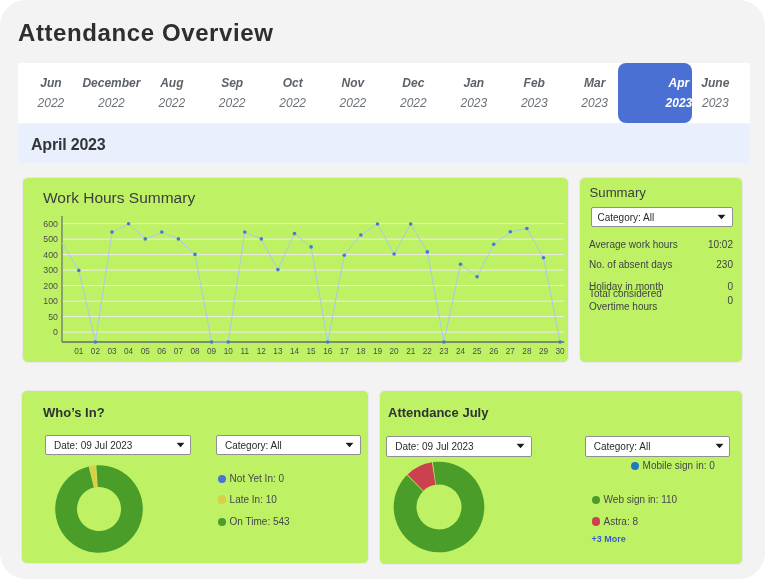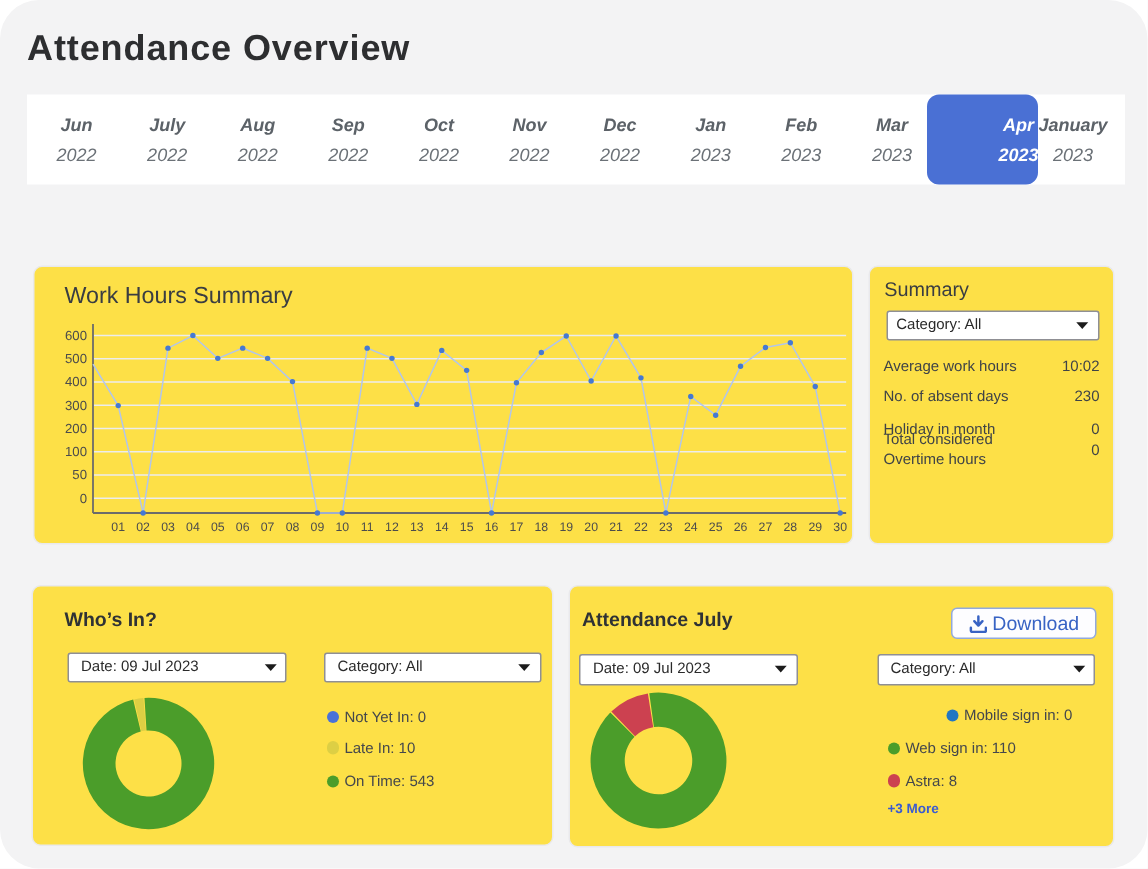--- a/index.html
+++ b/index.html
@@ -7,21 +7,21 @@
 .page { position:absolute; left:0; top:0; width:765px; height:579px; background:#f3f3f4; border-radius:26px; overflow:hidden; }
 .h1 { position:absolute; left:18px; top:19px; font-size:24px; font-weight:700; color:#2d2e30; letter-spacing:0.6px; }
 .tabstrip { position:absolute; left:18px; top:63px; width:732px; height:60px; background:#ffffff; }
 .tab { position:absolute; top:0; width:73.5px; height:60px; display:flex; flex-direction:column; align-items:center; justify-content:center;font-style:italic; }
 .tab .m { font-size:12px; font-weight:700; color:#5c6268; line-height:1; margin-bottom:8px; }
 .tab .y { font-size:12px; font-weight:400; color:#6b7177; line-height:1; }
 .tab.active { background:#4a70d4; border-radius:8px; }
 .tab.active .m, .tab.active .y { color:#ffffff; font-weight:700;margin-left:48px; }
 .aprbar { position:absolute; left:18px; top:124px; width:732px; height:39px; background:#e9effc; border-radius:4px; }
 .aprbar span { position:absolute; left:13px; top:12px; font-size:16px; font-weight:700; color:#33353a; letter-spacing:-0.2px; }
-.card { position:absolute; background:#fde047; border:1px solid #e9e9ec; border-radius:6px; }
+.card { position:absolute; background:#bef264; border:1px solid #e9e9ec; border-radius:6px; }
 #chartcard { left:22px; top:177px; width:547px; height:186px; }
 #chartcard .title { position:absolute; left:20px; top:11px; font-size:15.5px; font-weight:400; color:#3a3d42; }
 #sumcard { left:579px; top:177px; width:164px; height:186px; }
 #sumcard .title { position:absolute; left:9.5px; top:6.5px; font-size:13.2px; font-weight:400; color:#3a3d42; }
 .select { position:absolute; border:1px solid #8f8f94; border-radius:2px; background:#fff; }
 .select .txt { position:absolute; left:8px; top:50%; transform:translateY(-50%); font-size:10px; font-weight:400; color:#2a2a2a; white-space:nowrap; }
 .select .car { position:absolute; right:5.5px; top:50%; transform:translateY(-50%); line-height:0; }
 .srow { position:absolute; left:9px; right:9px; font-size:10px; color:#3f4347; }
 .srow .v { position:absolute; right:0; top:0; }
 .bt { font-size:13px; font-weight:700; color:#2f3235; }
@@ -35,21 +35,21 @@
 </style></head>
 <body>
 <div class="page">
   <div class="h1">Attendance Overview</div>
   <div class="tabstrip">
 <div class="tab" style="left:-3.8px">
         <span class="m">Jun</span>
         <span class="y">2022</span>
       </div>
 <div class="tab" style="left:56.7px">
-        <span class="m">July</span>
+        <span class="m">December</span>
         <span class="y">2022</span>
       </div>
 <div class="tab" style="left:117.1px">
         <span class="m">Aug</span>
         <span class="y">2022</span>
       </div>
 <div class="tab" style="left:177.4px">
         <span class="m">Sep</span>
         <span class="y">2022</span>
       </div>
@@ -75,24 +75,27 @@
       </div>
 <div class="tab" style="left:539.9px">
         <span class="m">Mar</span>
         <span class="y">2023</span>
       </div>
 <div class="tab active" style="left:600.2px">
         <span class="m">Apr</span>
         <span class="y">2023</span>
       </div>
 <div class="tab" style="left:660.6px">
-        <span class="m">January</span>
-        <span class="y">2023</span>
-      </div>
-  </div>
+        <span class="m">June</span>
+        <span class="y">2023</span>
+      </div>
+  </div>
+  <div class="aprbar">
+      <span>April 2023</span>
+    </div>
 
   <div class="card" id="chartcard">
     <div class="title">Work Hours Summary</div>
     <svg width="547" height="186" viewBox="0 0 547 186" style="position:absolute;left:0;top:0">
 <line x1="39.0" y1="45.6" x2="541.1" y2="45.6" stroke="#ececec" stroke-width="1"></line>
 <line x1="39.0" y1="61.1" x2="541.1" y2="61.1" stroke="#ececec" stroke-width="1"></line>
 <line x1="39.0" y1="76.6" x2="541.1" y2="76.6" stroke="#ececec" stroke-width="1"></line>
 <line x1="39.0" y1="92.1" x2="541.1" y2="92.1" stroke="#ececec" stroke-width="1"></line>
 <line x1="39.0" y1="107.6" x2="541.1" y2="107.6" stroke="#ececec" stroke-width="1"></line>
 <line x1="39.0" y1="123.1" x2="541.1" y2="123.1" stroke="#ececec" stroke-width="1"></line>
@@ -206,40 +209,36 @@
       </svg>
     <div class="legend" style="left:195.6px; top:0;">
       <div class="row" style="top:82px;"><span class="dot" style="background:#4a72d8;"></span>Not Yet In: 0</div>
       <div class="row" style="top:102.8px;"><span class="dot" style="background:#ddcf44;"></span>Late In: 10</div>
       <div class="row" style="top:125.2px;"><span class="dot" style="background:#4b9d2a;"></span>On Time: 543</div>
     </div>
   </div>
 
   <div class="card" id="attcard">
     <div class="bt" style="position:absolute;left:8px;top:13.5px;">Attendance July</div>
-    <div class="dlbtn"><svg width="12.5" height="12.5" viewBox="0 0 16 16" style="margin-right:3.5px;vertical-align:-2px">
-          <path d="M8 1.2v7.6M4.5 5.3L8 9l3.5-3.7" fill="none" stroke="#3863c4" stroke-width="2.1" stroke-linecap="round" stroke-linejoin="round"></path>
-          <path d="M1.6 10.8v2.4a1.3 1.3 0 0 0 1.3 1.3h10.2a1.3 1.3 0 0 0 1.3-1.3v-2.4" fill="none" stroke="#3863c4" stroke-width="2.1" stroke-linecap="round"></path>
-        </svg>Download</div>
     <div class="select" style="left:6.3px; top:44.7px; width:145.7px; height:21px;">
         <span class="txt">Date: 09 Jul 2023</span>
         <span class="car"><svg width="9" height="5.5" viewBox="0 0 9 5.5">
             <path d="M0.5 0.5L4.5 5L8.5 0.5Z" fill="#1c1c1c"></path>
           </svg></span>
       </div>
     <div class="select" style="left:204.7px; top:44.7px; width:145.8px; height:21px;">
         <span class="txt">Category: All</span>
         <span class="car"><svg width="9" height="5.5" viewBox="0 0 9 5.5">
             <path d="M0.5 0.5L4.5 5L8.5 0.5Z" fill="#1c1c1c"></path>
           </svg></span>
       </div>
     <svg width="104" height="104" viewBox="0 0 104 104" style="position:absolute;left:7px;top:64px">
         <path d="M45.85 7.12 A45.3 45.3 0 1 1 19.86 20.08 L36.03 36.15 A22.5 22.5 0 1 0 48.95 29.71 Z" fill="#4b9d2a"></path>
         <path d="M20.53 19.41 A45.3 45.3 0 0 1 44.91 7.26 L48.48 29.78 A22.5 22.5 0 0 0 36.37 35.81 Z" fill="#cc4150"></path>
       </svg>
     <div class="legend" style="left:211.6px; top:0;">
-      <div class="row" style="top:81px;padding-left:39px;"><span class="dot" style="background:#2276c3;"></span>Mobile sign in: 0</div>
+      <div class="row" style="top:69px;padding-left:39px;"><span class="dot" style="background:#2276c3;"></span>Mobile sign in: 0</div>
       <div class="row" style="top:103.3px;"><span class="dot" style="background:#4b9d2a;"></span>Web sign in: 110</div>
       <div class="row" style="top:124.9px;"><span class="dot" style="background:#cc4150;"></span>Astra: 8</div>
       <div class="more" style="left:0px; top:142.7px; white-space:nowrap;">+3 More</div>
     </div>
   </div>
 </div>
 
 </body></html>

